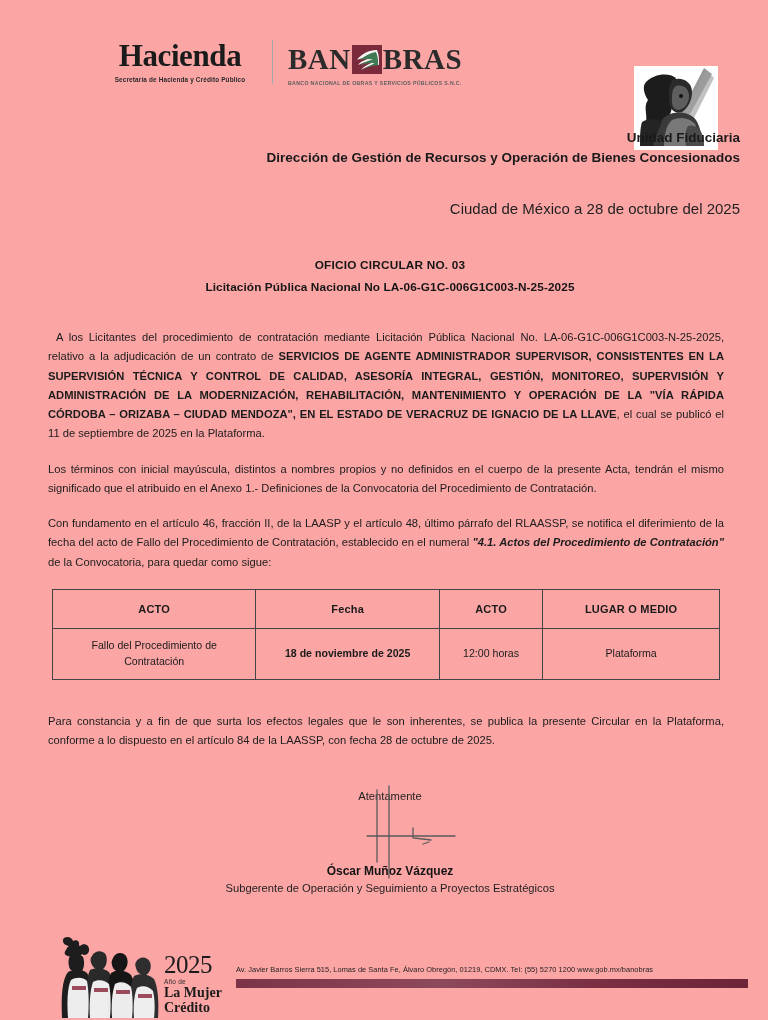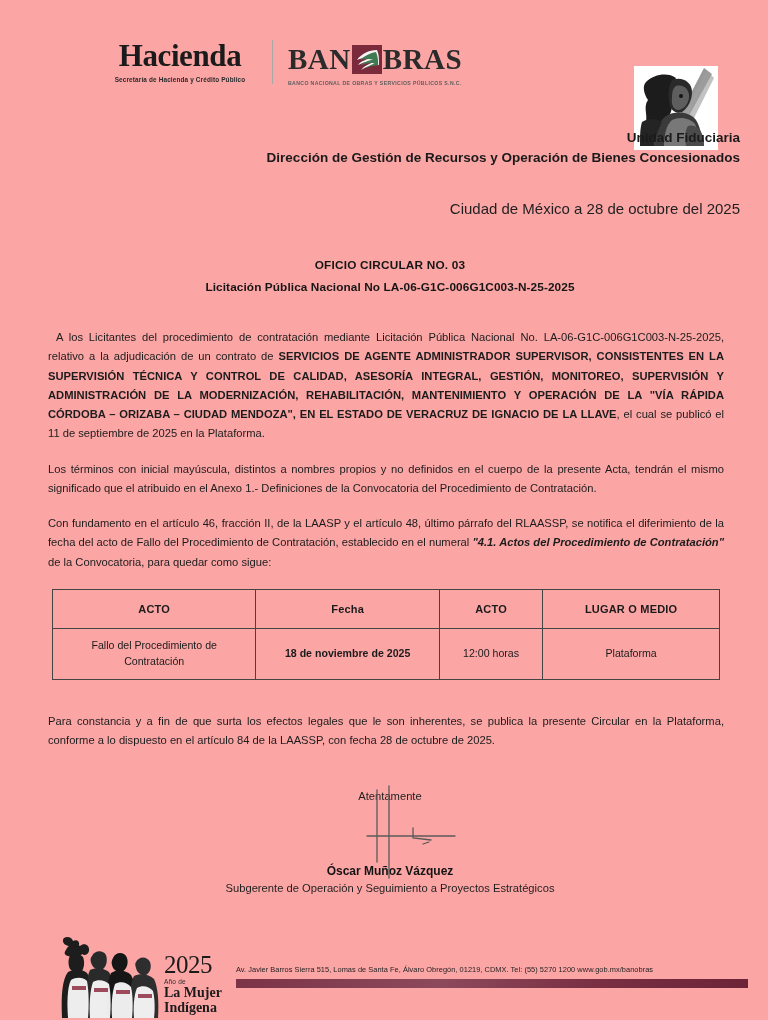--- a/index.html
+++ b/index.html
@@ -483,21 +483,21 @@
           </g>
           <g fill="#1d1d1d">
             <path d="M6 2 C9 0 14 1 15 5 C18 3 22 5 21 9 C18 11 12 11 8 9 C5 8 4 4 6 2 Z"></path>
           </g>
         </svg>
       </div>
       <div class="foot-year">
         <div class="yr">2025</div>
         <div class="anio">Año de</div>
         <div class="l1">La Mujer</div>
-        <div class="l2">Indígena</div>
+        <div class="l2">Crédito</div>
       </div>
     </div>
 
     <div class="foot-addr">Av. Javier Barros Sierra 515, Lomas de Santa Fe, Álvaro Obregón, 01219, CDMX. Tel: (55) 5270 1200 www.gob.mx/banobras</div>
     <div class="foot-bar"></div>
   </div>
 
 </div>
 
 </body></html>

